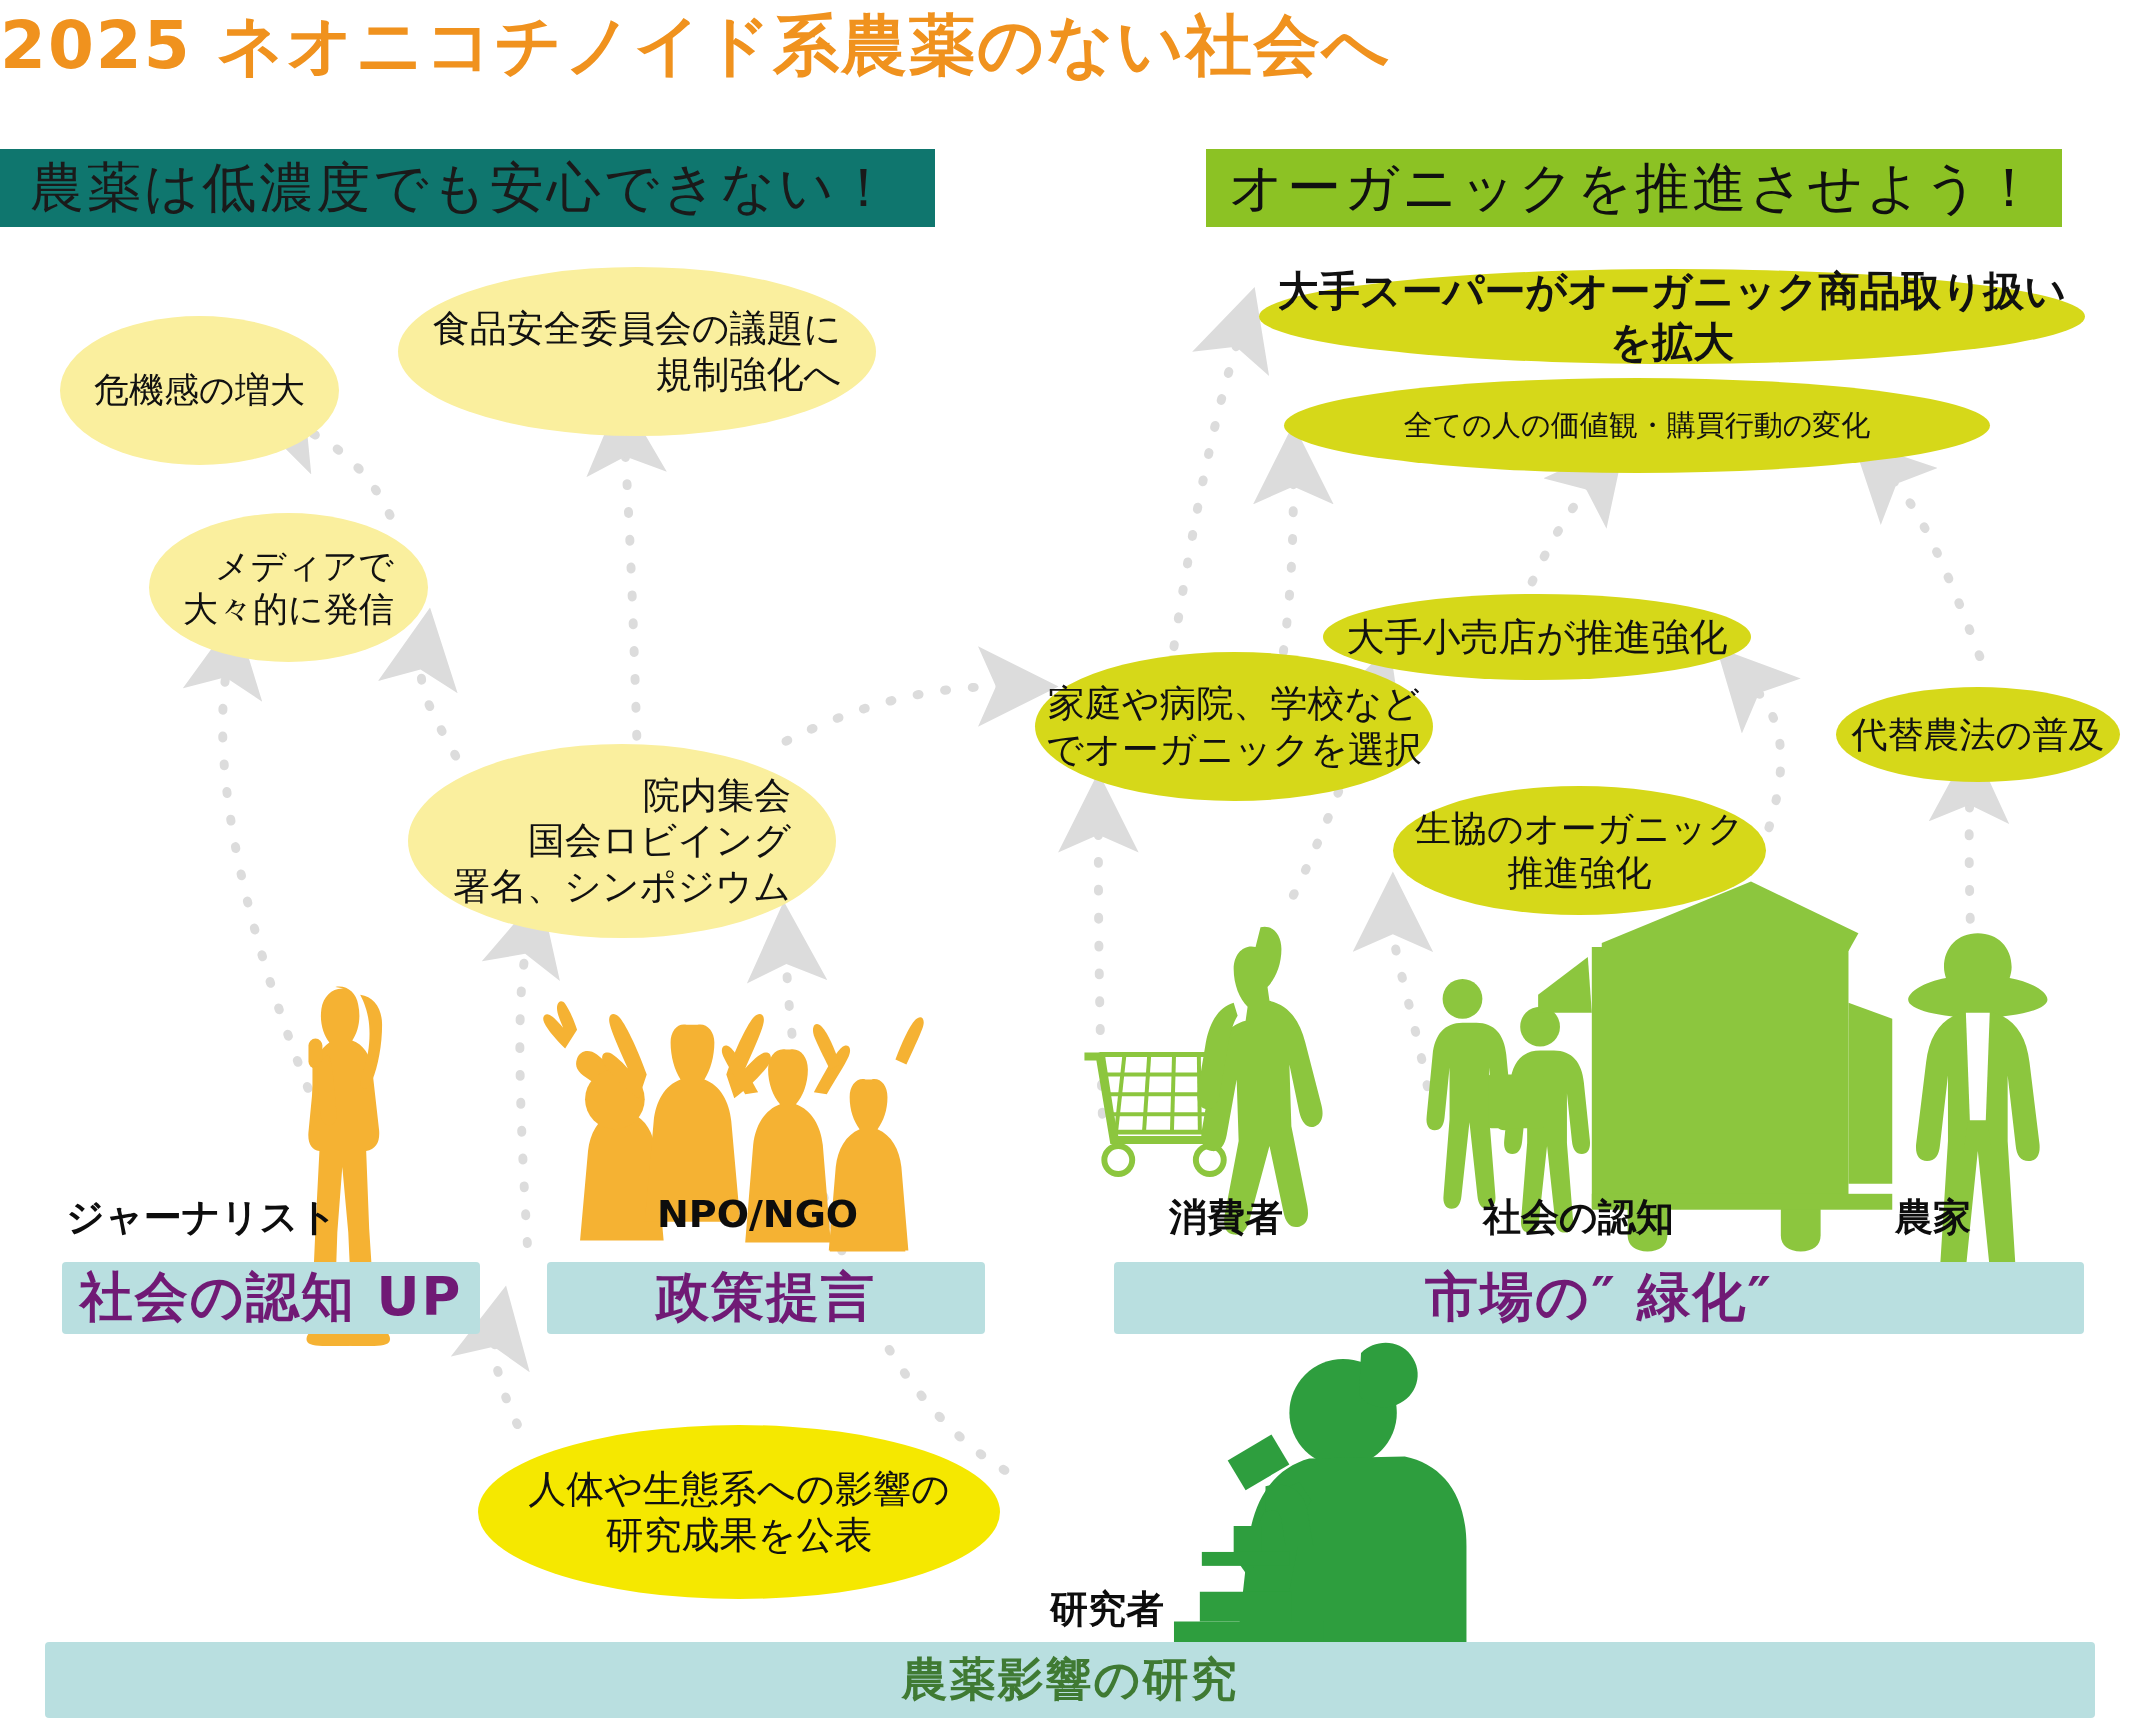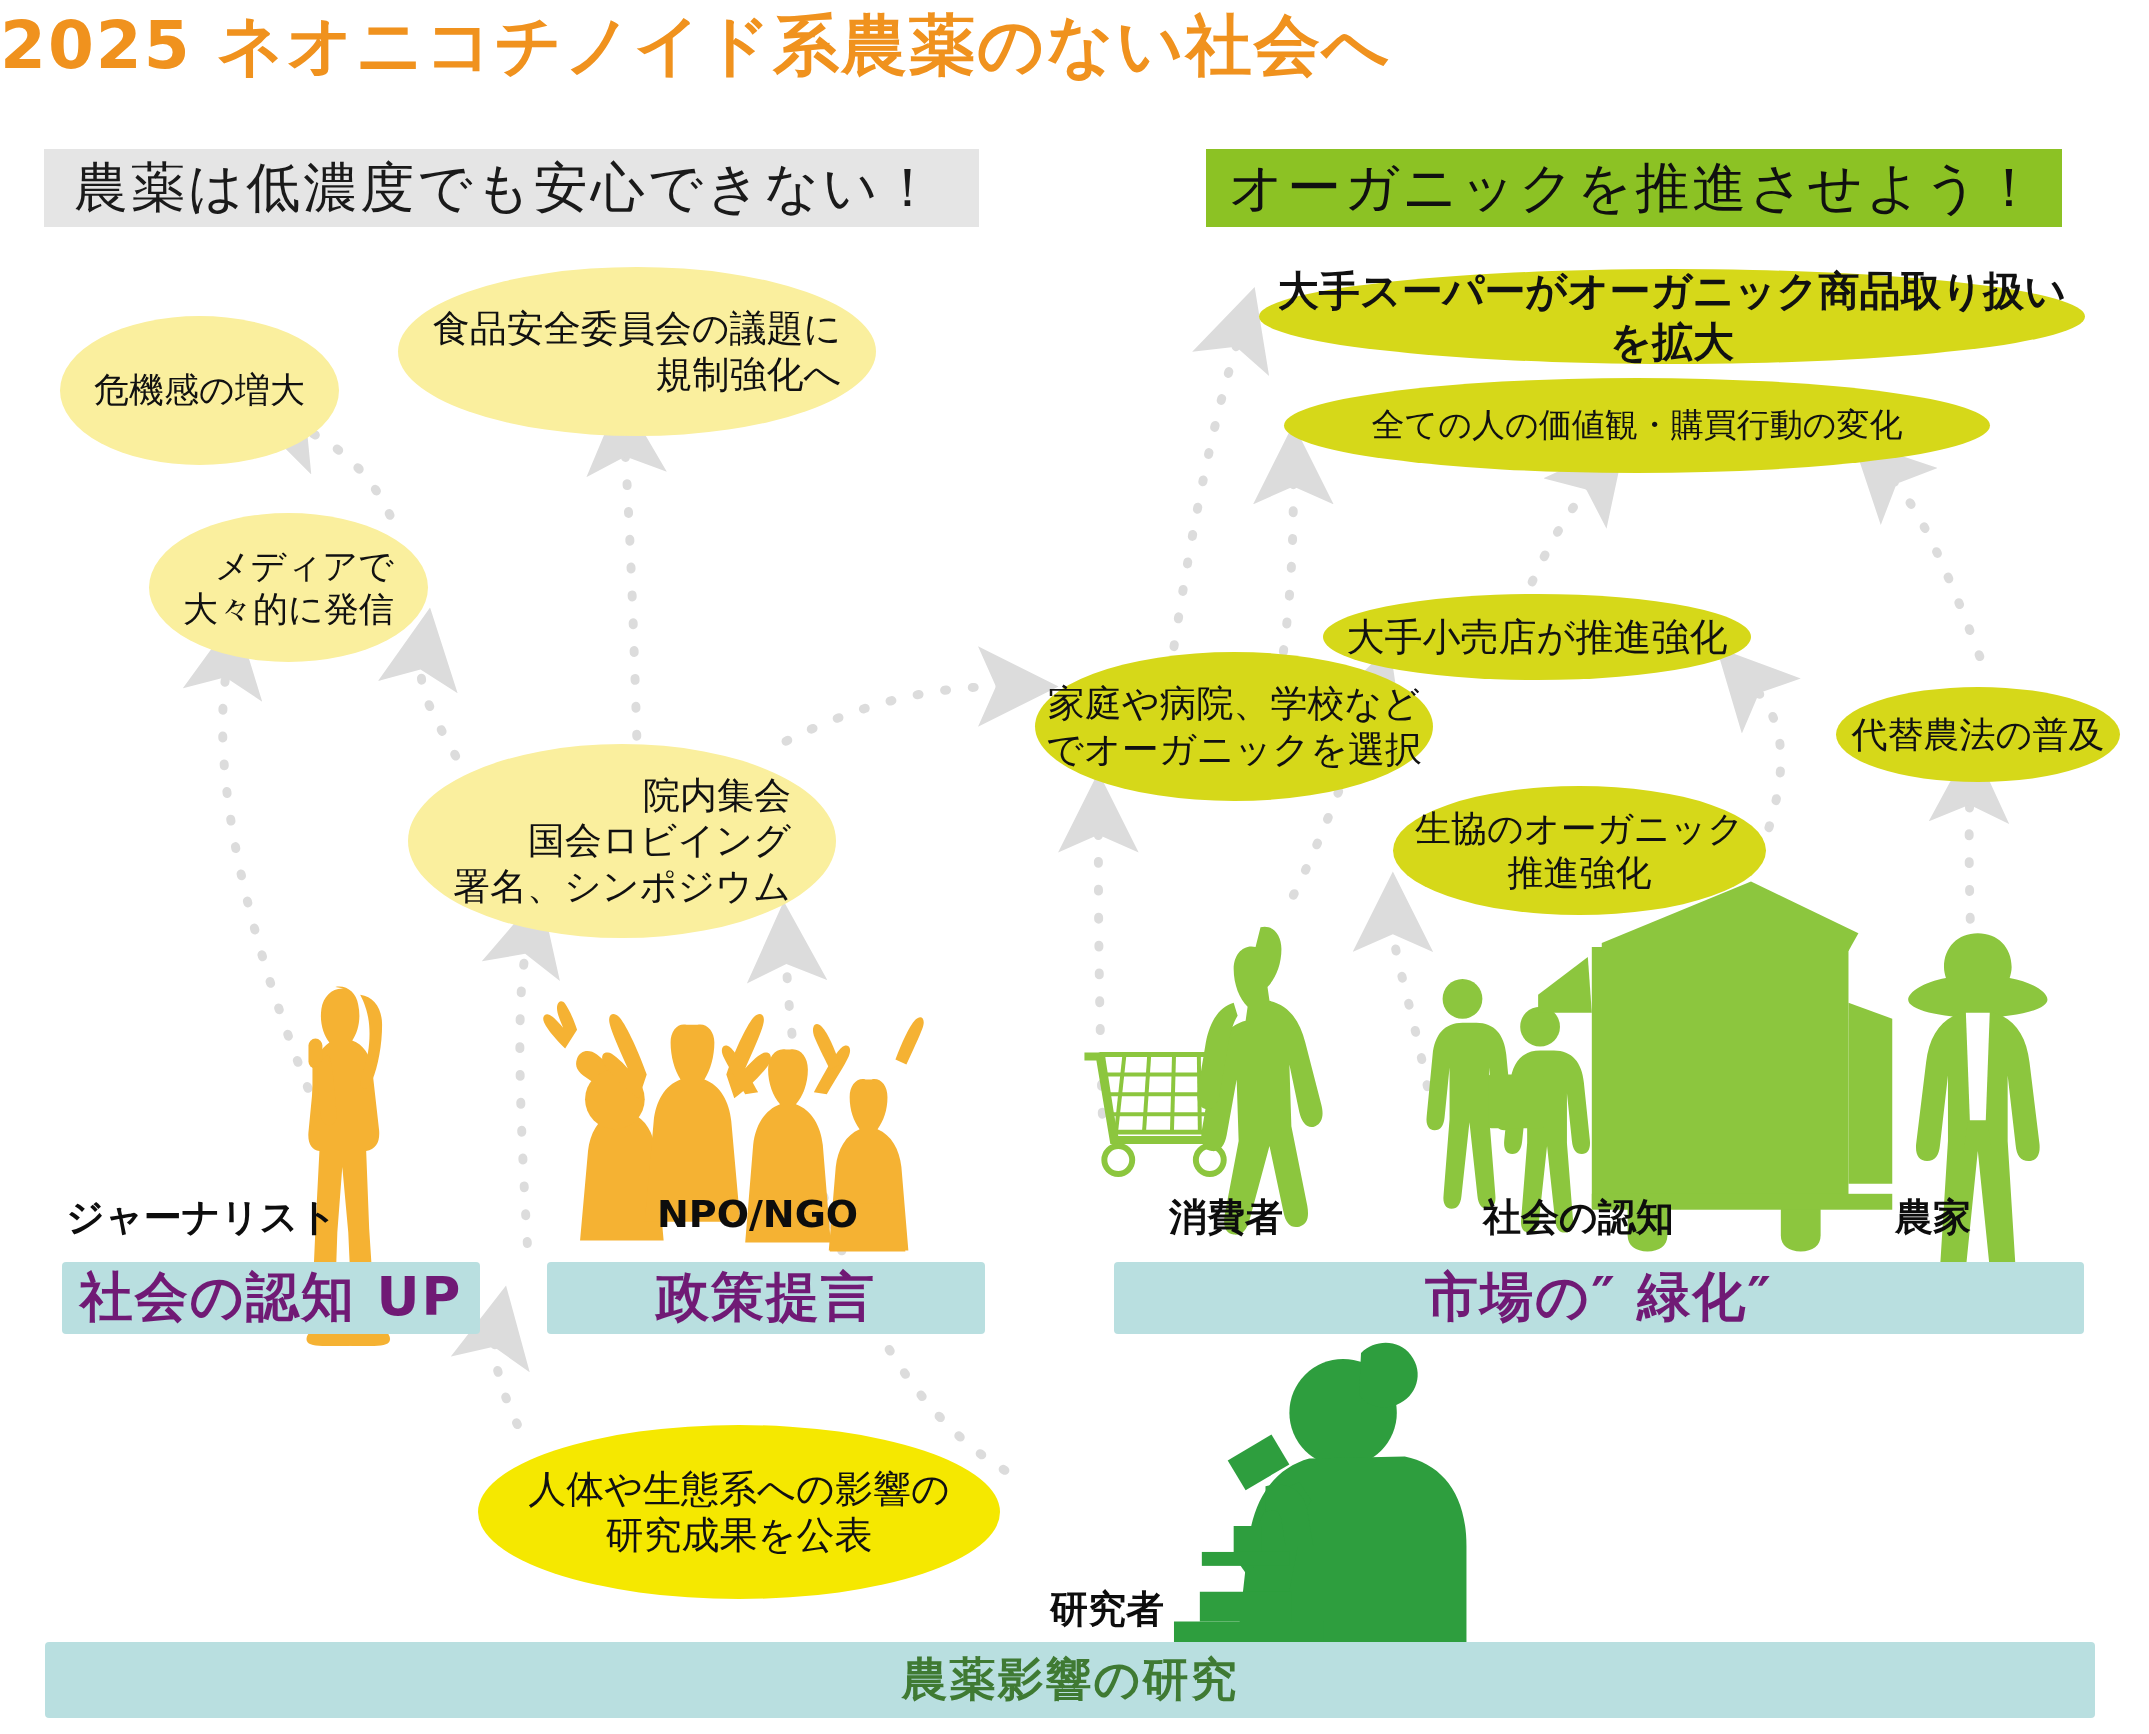--- a/index.html
+++ b/index.html
@@ -11,22 +11,22 @@
   .abs{position:absolute;}
   
   #title{
     left:0;top:10px;width:2149px;text-align:left;
     color:#f0921e;font-size:66px;font-weight:bold;letter-spacing:2px;
     line-height:1.1;
   }
   
   .banner{display:flex;align-items:center;}
   #banner-left{
-    left:0;top:149px;width:935px;height:78px;background:#e5e5e5;
-    padding-left:30px;box-sizing:border-box;margin-left:44px;
+    left:0;top:149px;width:935px;height:78px;background:#0f766e;
+    padding-left:30px;box-sizing:border-box;
   }
   #banner-left span{font-size:54px;color:#1a1a1a;letter-spacing:3px;}
   #banner-right{
     left:1206px;top:149px;width:856px;height:78px;background:#8cc224;
     justify-content:center;
   }
   #banner-right span{font-size:54px;color:#101010;letter-spacing:3px;}
   
   .bub{
     display:flex;align-items:center;justify-content:center;
@@ -37,21 +37,21 @@
   .bub-lime{background:#d6d819;}
   .bub-yellow{background:#f5e800;}
   
   #b-kikikan {left:60px; top:316px; width:279px;height:149px;font-size:35px;}
   #b-shokuhin{left:398px;top:267px; width:478px;height:169px;font-size:37px;}
   #b-media   {left:149px;top:513px; width:279px;height:149px;font-size:35px;}
   #b-lobby   {left:408px;top:744px; width:428px;height:194px;font-size:37px;}
   #b-kenkyu  {left:478px;top:1425px;width:522px;height:174px;font-size:38px;}
   
   #b-super   {left:1259px;top:269px; width:826px;height:95px; font-size:41px;font-weight:bold;}
-  #b-kachikan{left:1284px;top:378px; width:706px;height:95px; font-size:33px;text-align:right;}
+  #b-kachikan{left:1284px;top:378px; width:706px;height:95px; font-size:29px;text-align:right;}
   #b-kouri   {left:1323px;top:594px; width:428px;height:86px; font-size:38px;}
   #b-katei   {left:1035px;top:652px; width:398px;height:149px;font-size:37px;}
   #b-seikyo  {left:1393px;top:786px; width:373px;height:129px;font-size:36px;}
   #b-daitai  {left:1836px;top:687px; width:284px;height:95px; font-size:36px;}
   
   .actor-label{font-size:38px;font-weight:bold;color:#0d0d0d;white-space:nowrap;}
   #lbl-journalist{left:66px; top:1192px;}
   #lbl-npo       {left:657px;top:1192px;}
   #lbl-consumer  {left:1169px;top:1192px;}
   #lbl-coop      {left:1483px;top:1192px;}

